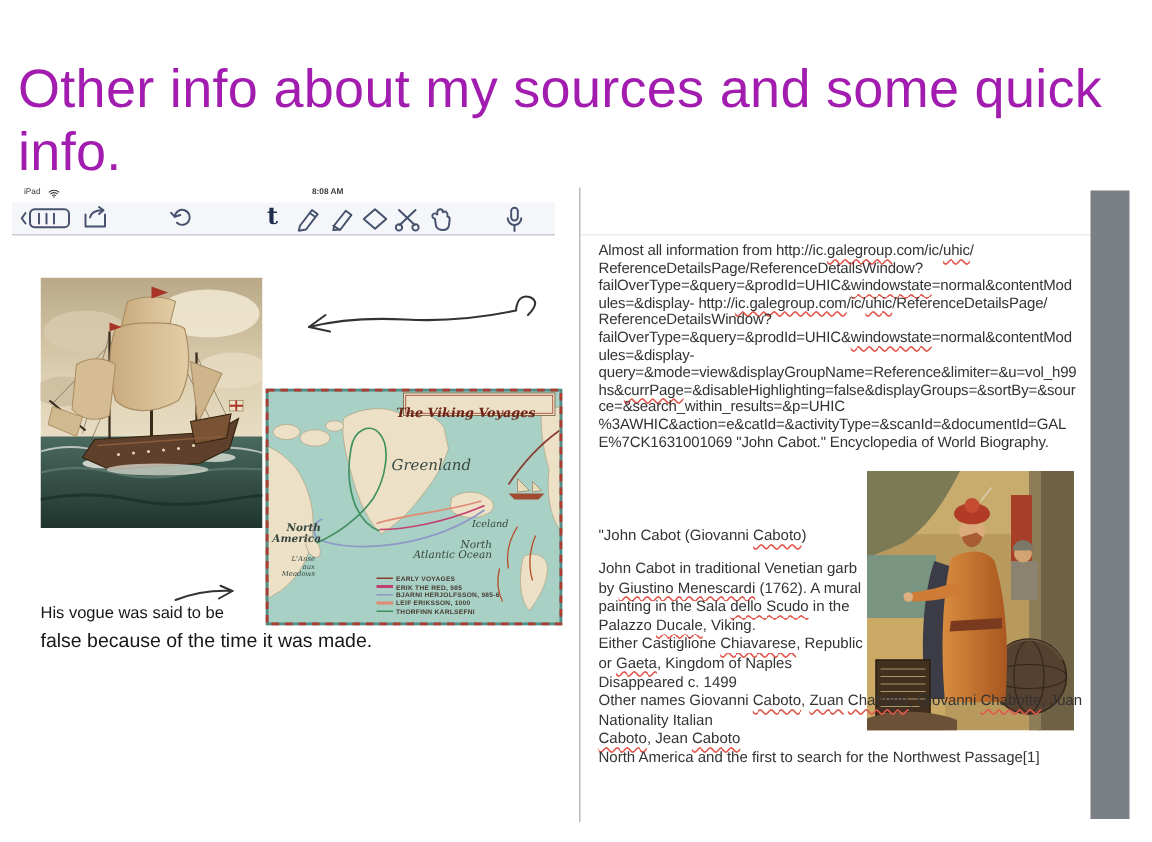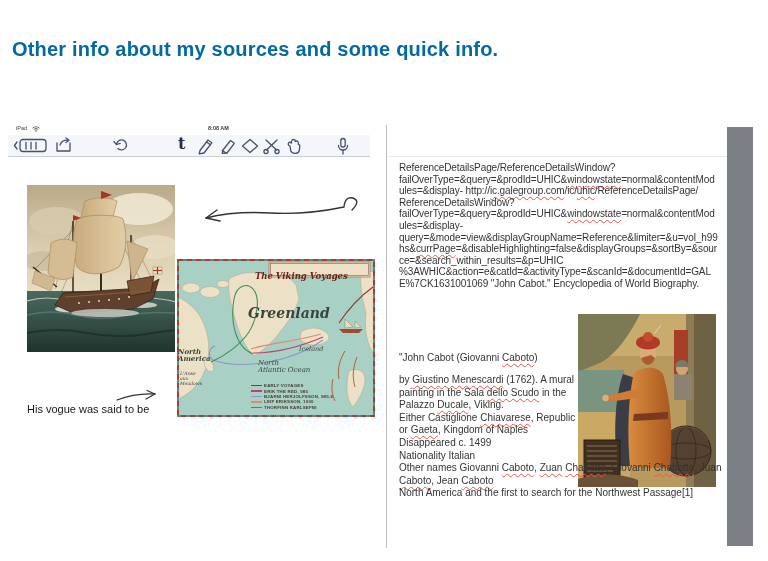--- a/index.html
+++ b/index.html
@@ -2,37 +2,37 @@
 <html><head>
 <meta charset="utf-8">
 <style>
   html,body{margin:0;padding:0}
   body{width:768px;height:561px;background:#fff;overflow:hidden;
        font-family:"Liberation Sans",sans-serif;position:relative;color:#222}
   .abs{position:absolute}
   .sp{text-decoration:underline;text-decoration-style:wavy;text-decoration-color:#e2564c;
       text-decoration-thickness:1px;text-underline-offset:2px}
   
-  #slide-title{left:12px;top:38px;font-size:20px;font-weight:700;color:#0369a1;letter-spacing:0.2px}
+  #slide-title{left:12px;top:38px;font-size:36px;font-weight:400;color:#a21caf;letter-spacing:0.2px}
   
   #ipad{left:8px;top:110px;width:370px;height:340px}
   #status{left:0;top:15px;width:362px;height:9px;font-size:5.5px;color:#3a3a3a}
   #status .carrier{position:absolute;left:8px;top:0}
   #status .wifi{position:absolute;left:24px;top:1px}
   #status .time{position:absolute;left:200px;top:0;font-weight:bold}
   #toolbar{left:0;top:25px;width:362px;height:21px;background:#f5f6f9;border-bottom:1px solid #c9cdd6}
   .tb{position:absolute;top:2px}
   .tbi{stroke:#45516d;fill:none;stroke-width:1.3;stroke-linecap:round;stroke-linejoin:round}
   #text-tool{font-family:"DejaVu Serif",serif;font-weight:bold;font-size:16px;color:#1f2c4d;top:-1px}
   
   #ship-caption{left:175px;top:246px;font-size:13px;color:#161616}
   #vogue1{left:19px;top:293px;font-size:11px;color:#161616}
   #vogue2{left:19px;top:309px;font-size:13px;color:#161616}
   
-  .maplbl{font-family:"DejaVu Serif",serif;font-style:italic;color:#37463f;text-align:left;line-height:1.05}
+  .maplbl{font-family:"DejaVu Serif",serif;font-style:italic;color:#37463f;text-align:right;line-height:1.05}
   #legend{left:243px;top:273px;width:110px}
   .lgrow{display:flex;align-items:center;height:5.4px}
   .lgline{width:11px;height:1.4px;margin-right:2px;flex:none}
   .lglab{font-size:4.4px;font-weight:bold;letter-spacing:0.2px;color:#463a30;white-space:nowrap}
   
   #doc-border{left:386px;top:125px;width:1px;height:423px;background:#b9bcc0}
   #doc-divider{left:387px;top:156px;width:340px;height:1px;background:#ececec}
   #doc-sidebar{left:727px;top:127px;width:26px;height:419px;background:#7b8086}
   #citation{left:399px;top:162px;width:330px;font-size:10px;line-height:11.6px;color:#333;letter-spacing:-0.1px}
   #bio-heading{left:399px;top:352px;width:330px;font-size:10px;line-height:12px;color:#333}
@@ -208,21 +208,21 @@
       <path d="M18,11 L18,4 L24,10 Z" fill="#e8dcba" stroke="#8a6c48" stroke-width="0.4"></path>
     </g>
 
     <rect x="92" y="3" width="101" height="15" fill="#ece0c6" stroke="#7c6a4a" stroke-width="0.6"></rect>
     <rect x="93.5" y="4.5" width="98" height="12" fill="none" stroke="#9c2f24" stroke-width="0.5"></rect>
 
     <rect x="1" y="1" width="196" height="156" fill="none" stroke="#4f8d86" stroke-width="2"></rect>
     <rect x="1" y="1" width="196" height="156" fill="none" stroke="#b03b30" stroke-width="2" stroke-dasharray="5 4"></rect>
   </svg>
   <div class="abs maplbl" style="left:247px;top:162px;width:102px;font-size:8.5px;font-weight:bold;color:#6b2318">The Viking Voyages</div>
-  <div class="abs maplbl" style="left:240px;top:196px;width:66px;font-size:14px;font-weight:bold">Greenland</div>
+  <div class="abs maplbl" style="left:240px;top:196px;width:66px;font-size:10px;font-weight:normal">Greenland</div>
   <div class="abs maplbl" style="left:291px;top:236px;width:40px;font-size:6.5px">Iceland</div>
   <div class="abs maplbl" style="left:170px;top:238px;width:36px;font-size:7px;font-weight:bold">
     <div>North</div>
     <div>America</div>
   </div>
   <div class="abs maplbl" style="left:250px;top:250px;width:70px;font-size:7px">
     <div>North</div>
     <div>Atlantic Ocean</div>
   </div>
   <div class="abs maplbl" style="left:172px;top:262px;width:30px;font-size:4.6px">
@@ -251,27 +251,29 @@
         <span class="lgline" style="background-color: rgb(63, 143, 94);"></span>
         <span class="lglab">THORFINN KARLSEFNI</span>
       </div>
   </div>
 
   <svg class="abs" style="left:107px;top:277px" width="46" height="16" viewBox="0 0 46 16">
     <path d="M2,13 q18,-7 38,-6" stroke="#333" stroke-width="1.3" fill="none" stroke-linecap="round"></path>
     <path d="M40,7 L32,3.5 M40,7 L31,12" stroke="#333" stroke-width="1.3" fill="none" stroke-linecap="round"></path>
   </svg>
   <div id="vogue1" class="abs">His vogue was said to be</div>
+  <div id="vogue2" class="abs">false because of the time it was made.</div>
 </div>
 
 <div id="doc-border" class="abs"></div>
 <div id="doc-divider" class="abs"></div>
 <div id="doc-sidebar" class="abs"></div>
 
 <div id="citation" class="abs">
+    <div><span>Almost all information from http://ic.</span><span class="sp">galegroup</span><span>.com/ic/</span><span class="sp">uhic</span><span>/</span></div>
     <div><span>ReferenceDetailsPage/ReferenceDetailsWindow?</span></div>
     <div><span>failOverType=&amp;query=&amp;prodId=UHIC&amp;</span><span class="sp">windowstate</span><span>=normal&amp;contentMod</span></div>
     <div><span>ules=&amp;display- http://</span><span class="sp">ic.galegroup.com</span><span>/ic/</span><span class="sp">uhic</span><span>/ReferenceDetailsPage/</span></div>
     <div><span>ReferenceDetailsWindow?</span></div>
     <div><span>failOverType=&amp;query=&amp;prodId=UHIC&amp;</span><span class="sp">windowstate</span><span>=normal&amp;contentMod</span></div>
     <div><span>ules=&amp;display-</span></div>
     <div><span>query=&amp;mode=view&amp;displayGroupName=Reference&amp;limiter=&amp;u=vol_h99</span></div>
     <div><span>hs&amp;</span><span class="sp">currPage</span><span>=&amp;disableHighlighting=false&amp;displayGroups=&amp;sortBy=&amp;sour</span></div>
     <div><span>ce=&amp;search_within_results=&amp;p=UHIC</span></div>
     <div><span>%3AWHIC&amp;action=e&amp;catId=&amp;activityType=&amp;scanId=&amp;documentId=GAL</span></div>
@@ -324,23 +326,24 @@
       <line x1="9" y1="157" x2="35" y2="157"></line>
     <line x1="9" y1="162" x2="39" y2="162"></line>
   </g>
   <path d="M0,165 C20,158 45,160 60,166 L60,173 L0,173 Z" fill="#6b5138"></path>
 </svg>
 
 <div id="bio-heading" class="abs">
     <div><span>"John Cabot (Giovanni </span><span class="sp">Caboto</span><span>)</span></div>
   </div>
 <div id="bio" class="abs">
+    <div><span>John Cabot in traditional Venetian garb</span></div>
     <div><span>by </span><span class="sp">Giustino Menescardi</span><span> (1762). A mural</span></div>
     <div><span>painting in the Sala </span><span class="sp">dello Scudo</span><span> in the</span></div>
     <div><span>Palazzo </span><span class="sp">Ducale</span><span>, Viking.</span></div>
     <div><span>Either Castiglione </span><span class="sp">Chiavarese</span><span>, Republic</span></div>
     <div><span>or </span><span class="sp">Gaeta</span><span>, Kingdom of Naples</span></div>
     <div><span>Disappeared  c. 1499</span></div>
+    <div><span>Other names  Giovanni </span><span class="sp">Caboto</span><span>, </span><span class="sp">Zuan</span><span> </span><span class="sp">Chabotto</span><span>, Giovanni </span><span class="sp">Chabotte</span><span>, Juan</span></div>
     <div><span>Nationality Italian</span></div>
-    <div><span>Other names  Giovanni </span><span class="sp">Caboto</span><span>, </span><span class="sp">Zuan</span><span> </span><span class="sp">Chabotto</span><span>, Giovanni </span><span class="sp">Chabotte</span><span>, Juan</span></div>
     <div><span class="sp">Caboto</span><span>, Jean </span><span class="sp">Caboto</span></div>
     <div><span>North America and the first to search for the Northwest Passage[1]</span></div>
   </div>
 
 </body></html>

